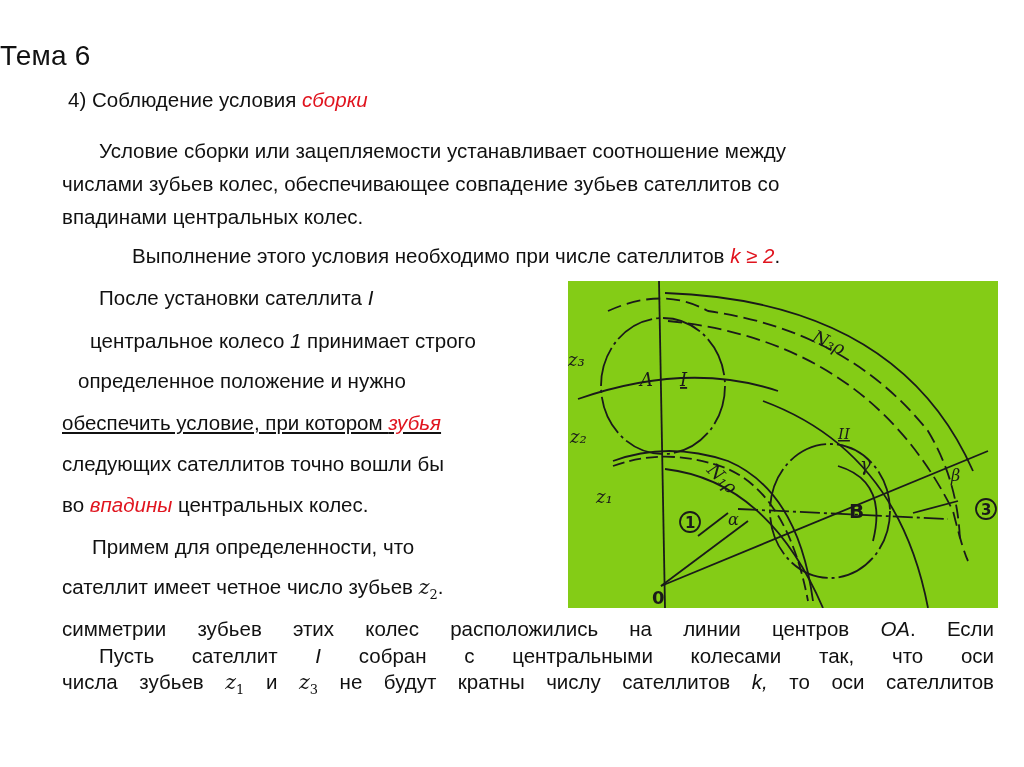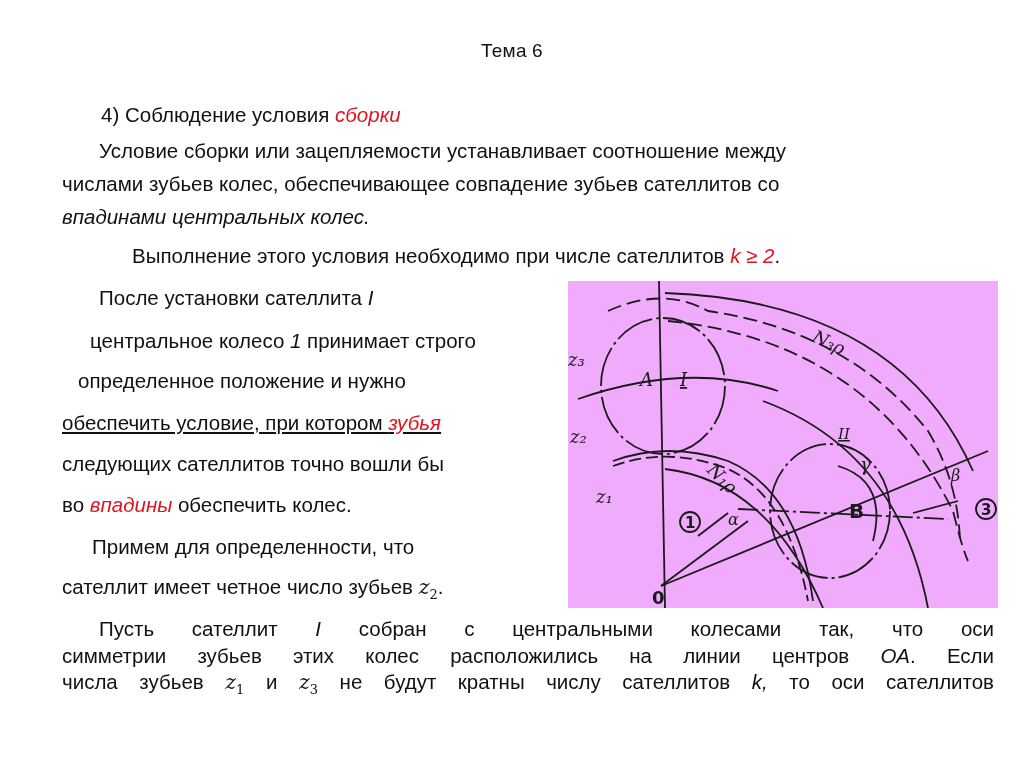--- a/index.html
+++ b/index.html
@@ -1,81 +1,81 @@
 <!DOCTYPE html>
 <html><head>
 <meta charset="utf-8">
 <style>
   html, body { margin: 0; padding: 0; background: #ffffff; }
   body { width: 1024px; height: 767px; position: relative; overflow: hidden;
          font-family: "Liberation Sans", "DejaVu Sans", sans-serif; color: #111; }
-  .title { position: absolute; top: 40px; left: 0; width: 1024px; text-align: center;
-           font-size: 19px; letter-spacing: 0.2px; }
+  .title { position: absolute; top: 40px; left: 0; width: 1024px; text-align: left;
+           font-size: 28px; letter-spacing: 0.2px; }
   .line { position: absolute; font-size: 20.5px; white-space: nowrap; line-height: 26px; }
   .red { color: #e0141e; font-style: italic; }
   .it { font-style: italic; }
   .math { font-family: "DejaVu Serif", serif; font-style: italic; }
   .math sub { font-size: 13px; font-style: normal; }
   .justify { position: absolute; left: 62px; width: 932px; font-size: 20.5px;
              line-height: 26px; text-align: justify; }
   .justify .row { display: block; text-align: justify; text-align-last: justify; height: 26.5px; }
   .justify .row.last { text-align-last: left; }
   .figure { position: absolute; left: 568px; top: 281px; width: 430px; height: 327px;
-            background: #f0abfc; overflow: hidden; }
+            background: #84cc16; overflow: hidden; }
   .figure svg { display: block; }
 </style>
 </head>
 <body>
 
 <div class="title">Тема 6</div>
 
-<div class="line" style="left:68px; top:102px;margin-left:33px;">
+<div class="line" style="left:68px; top:87px;">
   <span>4) Соблюдение условия </span><span class="red">сборки</span>
 </div>
 
 <div>
   <div class="line" style="left:99px; top:138px;">Условие сборки или зацепляемости устанавливает соотношение между</div>
   <div class="line" style="left:62px; top:171px;">числами зубьев колес, обеспечивающее совпадение зубьев сателлитов со</div>
-  <div class="line" style="left:62px; top:204px;font-style:italic;">впадинами центральных колес.</div>
+  <div class="line" style="left:62px; top:204px;">впадинами центральных колес.</div>
 </div>
 
 <div class="line" style="left:99px; top:243px;margin-left:33px;">
   <span>Выполнение этого условия необходимо при числе сателлитов </span><span class="red">k ≥ 2</span><span>.</span>
 </div>
 
 <div>
   <div class="line" style="left:99px; top:285px;">
     <span>После установки сателлита </span><span class="it">I</span>
   </div>
   <div class="line" style="left:62px; top:328px;margin-left:28px;">
     <span>центральное колесо </span><span class="it">1</span><span> принимает строго</span>
   </div>
   <div class="line" style="left:78px; top:368px;">определенное положение и нужно</div>
   <div class="line" style="left:62px; top:410px;text-decoration:underline;">
     <span>обеспечить условие, при котором </span><span class="red">зубья</span>
   </div>
   <div class="line" style="left:62px; top:451px;">следующих сателлитов точно вошли бы</div>
   <div class="line" style="left:62px; top:492px;">
-    <span>во </span><span class="red">впадины</span><span> обеспечить колес.</span>
+    <span>во </span><span class="red">впадины</span><span> центральных колес.</span>
   </div>
 </div>
 
 <div>
   <div class="line" style="left:92px; top:534px;">Примем для определенности, что</div>
   <div class="line" style="left:62px; top:574px;">
     <span>сателлит имеет четное число зубьев </span><span class="math"><span>z</span><sub>2</sub></span><span>.</span>
   </div>
 </div>
 
 <div class="justify" style="top:616px;">
+  <span class="row">
+    <span>симметрии зубьев этих колес расположились на линии центров </span><span class="it">OA</span><span>. Если</span>
+  </span>
   <span class="row" style="padding-left:37px;">
     <span>Пусть сателлит </span><span class="it">I</span><span>  собран с центральными колесами так, что оси</span>
-  </span>
-  <span class="row">
-    <span>симметрии зубьев этих колес расположились на линии центров </span><span class="it">OA</span><span>. Если</span>
   </span>
   <span class="row">
     <span>числа зубьев </span><span class="math"><span>z</span><sub>1</sub></span><span>  и </span><span class="math"><span>z</span><sub>3</sub></span><span> не будут кратны числу сателлитов </span><span class="it">k,</span><span> то оси сателлитов</span>
   </span>
 </div>
 
 <div class="figure">
   <svg width="430" height="327" viewBox="0 0 430 327" xmlns="http://www.w3.org/2000/svg">
     <g fill="none" stroke="#1a1a1a" stroke-width="1.8">
 

